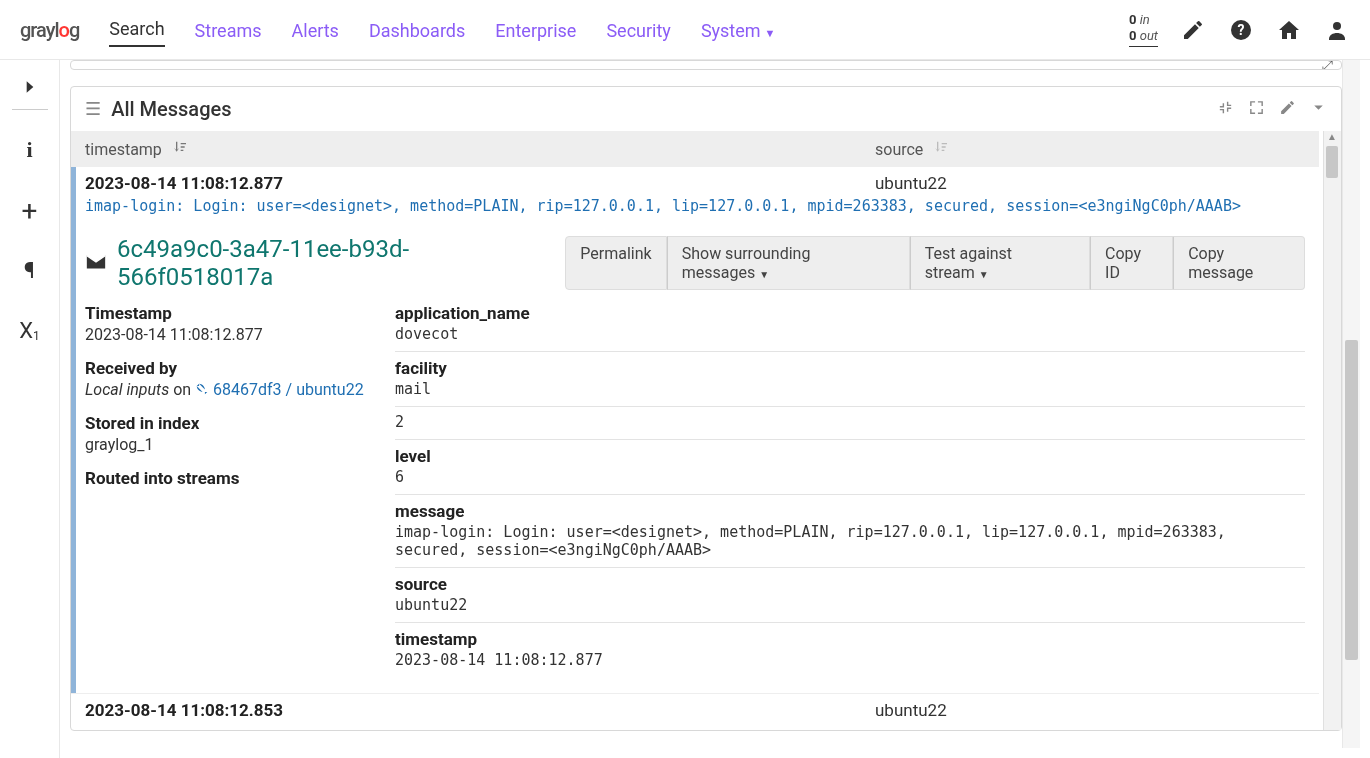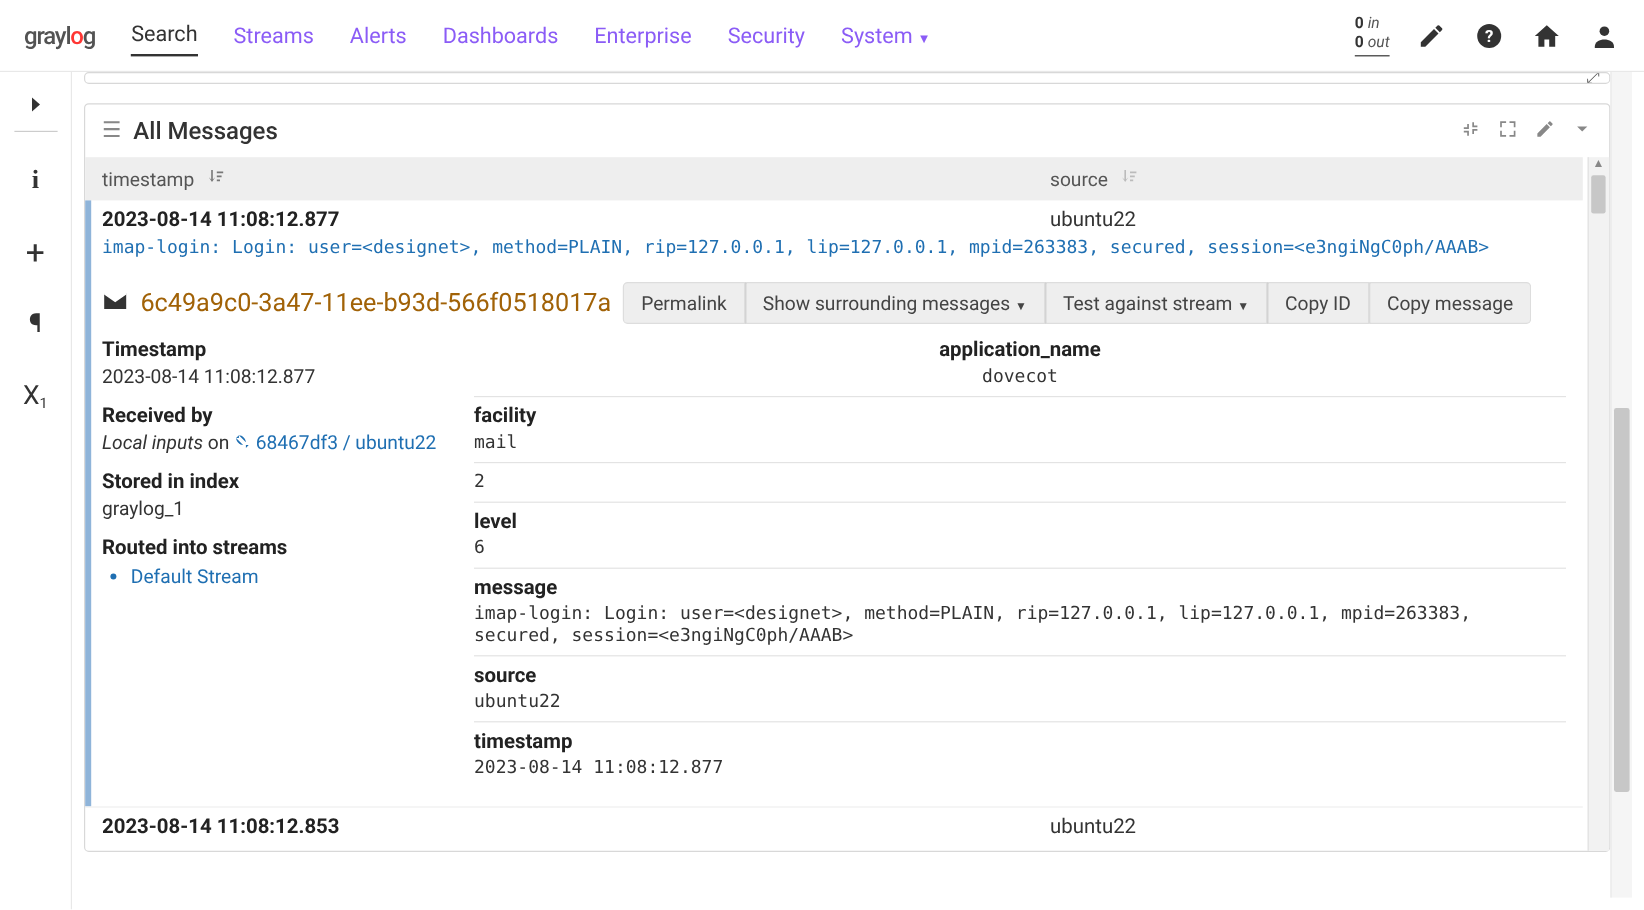--- a/index.html
+++ b/index.html
@@ -154,21 +154,21 @@
   border-left: 5px solid #8fb4d9;
   padding: 10px 14px 16px 9px;
 }
 .detail-head {
   display: flex;
   align-items: center;
   gap: 10px;
   margin-bottom: 12px;
 }
 .envelope svg { width: 22px; height: 22px; fill: #333; }
-.msg-id { font-size: 21px; color: #a16207; }
+.msg-id { font-size: 24px; color: #0f766e; }
 .btn-group { display: flex; }
 .btn {
   background: #eee;
   border: 1px solid #ddd;
   padding: 7px 14px;
   font-size: 16px;
   color: #444;
   cursor: pointer;
 }
 .btn + .btn { border-left: 1px solid #ccc; }
@@ -185,21 +185,21 @@
 .link { color: #1f6fb2; cursor: pointer; }
 .link svg { width: 14px; height: 14px; fill: #1f6fb2; vertical-align: -1px; }
 .bullet { list-style: disc; margin-left: 24px; margin-top: 4px;}
 .bullet li { color: #1f6fb2; cursor: pointer; font-size: 16px;}
 
 .field-col { flex: 1; }
 .field-row {
   border-bottom: 1px solid #e3e3e3;
   padding: 6px 0 8px 0;
 }
-.field-row:first-child { padding-top: 0; text-align: center; }
+.field-row:first-child { padding-top: 0; }
 .field-name { font-weight: bold; font-size: 17px; color: #222; margin-bottom: 2px; }
 .field-val {
   font-family: "Menlo", "Consolas", monospace;
   font-size: 15px;
   color: #333;
   word-break: break-word;
 }
 
 .vscroll {
   width: 18px;
@@ -382,23 +382,20 @@
                             <span>68467df3 / ubuntu22</span>
                           </span>
                         </div>
                       </div>
                       <div class="meta-block">
                         <div class="meta-label">Stored in index</div>
                         <div class="meta-val">graylog_1</div>
                       </div>
                       <div class="meta-block">
                         <div class="meta-label">Routed into streams</div>
-                        <ul class="bullet">
-                          <li>Default Stream</li>
-                        </ul>
                       </div>
                     </div>
 
                     <div class="field-col">
                       <div class="field-row">
                         <div class="field-name">application_name</div>
                         <div class="field-val">dovecot</div>
                       </div>
                       <div class="field-row">
                         <div class="field-name">facility</div>

